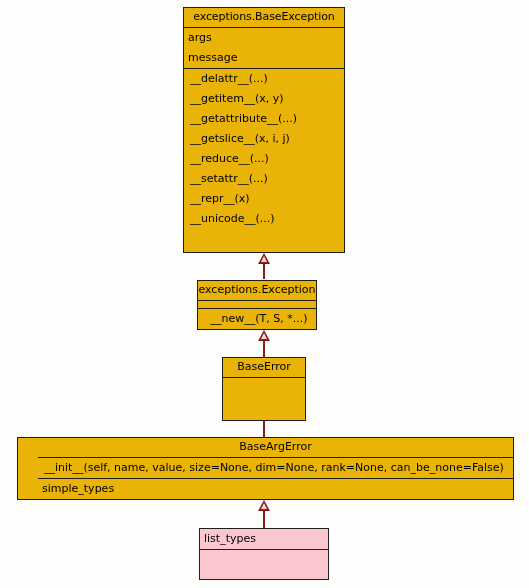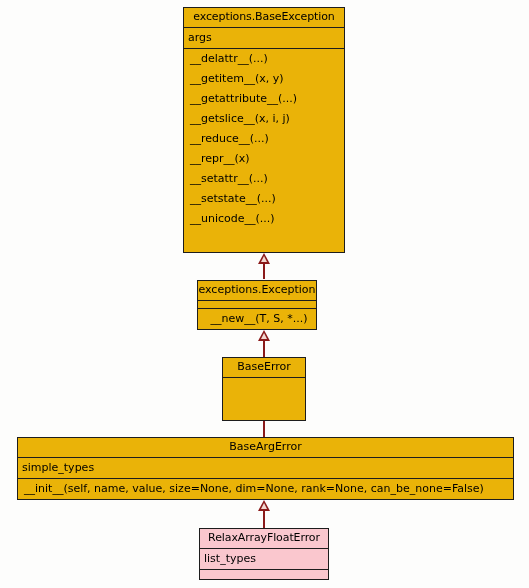--- a/index.html
+++ b/index.html
@@ -118,30 +118,30 @@
 
   <div class="conn-line" style="left:263px; top:511px; height:17px;"></div>
   <div class="conn-arrow" style="left:258px; top:500px;"></div>
 
   <div class="uml-class" style="left:183px; top:7px; width:162px; height:246px;">
     <div class="compartment">
       <div class="class-name tight">exceptions.BaseException</div>
     </div>
     <div class="compartment">
       <div class="member-row">args</div>
+      <div class="member-row">message</div>
     </div>
     <div class="compartment">
       <div class="member-row indent">__delattr__(...)</div>
       <div class="member-row indent">__getitem__(x, y)</div>
       <div class="member-row indent">__getattribute__(...)</div>
       <div class="member-row indent">__getslice__(x, i, j)</div>
       <div class="member-row indent">__reduce__(...)</div>
+      <div class="member-row indent">__setattr__(...)</div>
       <div class="member-row indent">__repr__(x)</div>
-      <div class="member-row indent">__setattr__(...)</div>
-      <div class="member-row indent">__setstate__(...)</div>
       <div class="member-row indent">__unicode__(...)</div>
     </div>
   </div>
 
   <div class="uml-class" style="left:197px; top:280px; width:120px; height:50px;">
     <div class="compartment">
       <div class="class-name">exceptions.Exception</div>
     </div>
     <div class="compartment empty-compartment"></div>
     <div class="compartment">
@@ -149,35 +149,32 @@
     </div>
   </div>
 
   <div class="uml-class" style="left:222px; top:357px; width:84px; height:64px;">
     <div class="compartment">
       <div class="class-name">BaseError</div>
     </div>
     <div class="compartment empty-compartment"></div>
   </div>
 
-  <div class="uml-class" style="left:17px; top:437px; width:497px; height:63px;">
+  <div class="uml-class" style="left:17px; top:437px; width:497px; height:63px;padding-left:20px;">
     <div class="compartment">
       <div class="class-name">BaseArgError</div>
     </div>
     <div class="compartment">
-      <div class="member-row">simple_types</div>
+      <div class="member-row indent">__init__(self, name, value, size=None, dim=None, rank=None, can_be_none=False)</div>
     </div>
     <div class="compartment">
-      <div class="member-row indent">__init__(self, name, value, size=None, dim=None, rank=None, can_be_none=False)</div>
+      <div class="member-row">simple_types</div>
     </div>
   </div>
 
   <div class="uml-class variant-light" style="left:199px; top:528px; width:130px; height:52px;">
-    <div class="compartment">
-      <div class="class-name tight">RelaxArrayFloatError</div>
-    </div>
     <div class="compartment">
       <div class="member-row">list_types</div>
     </div>
     <div class="compartment empty-compartment"></div>
   </div>
 
 </div>
 
 </body></html>

